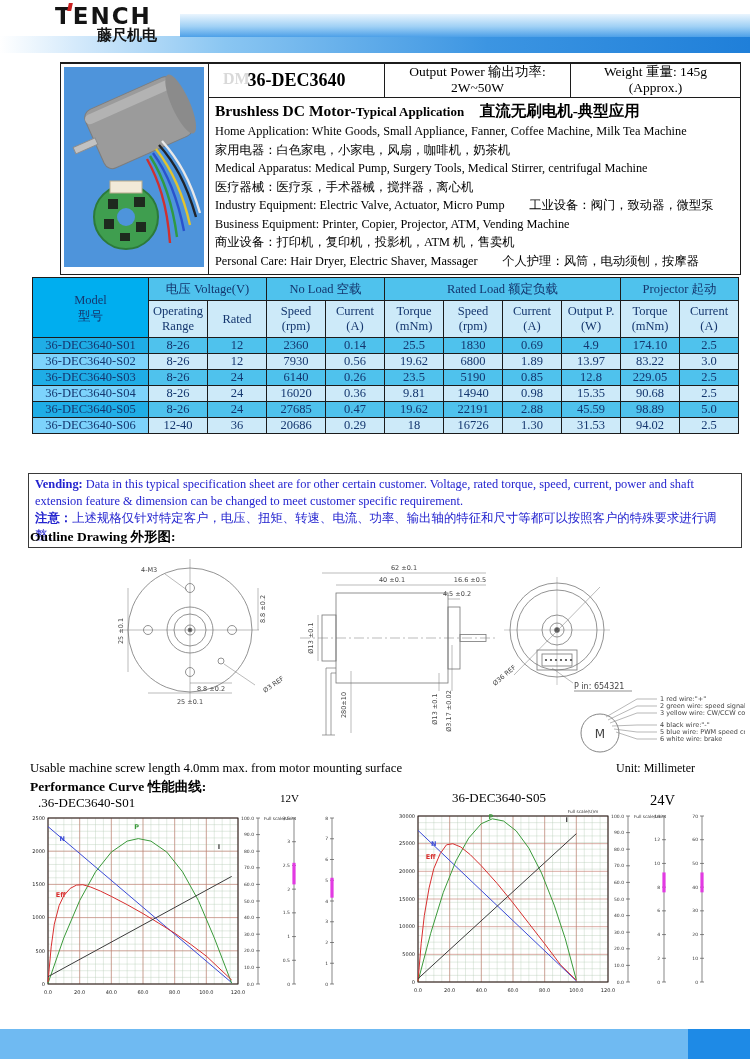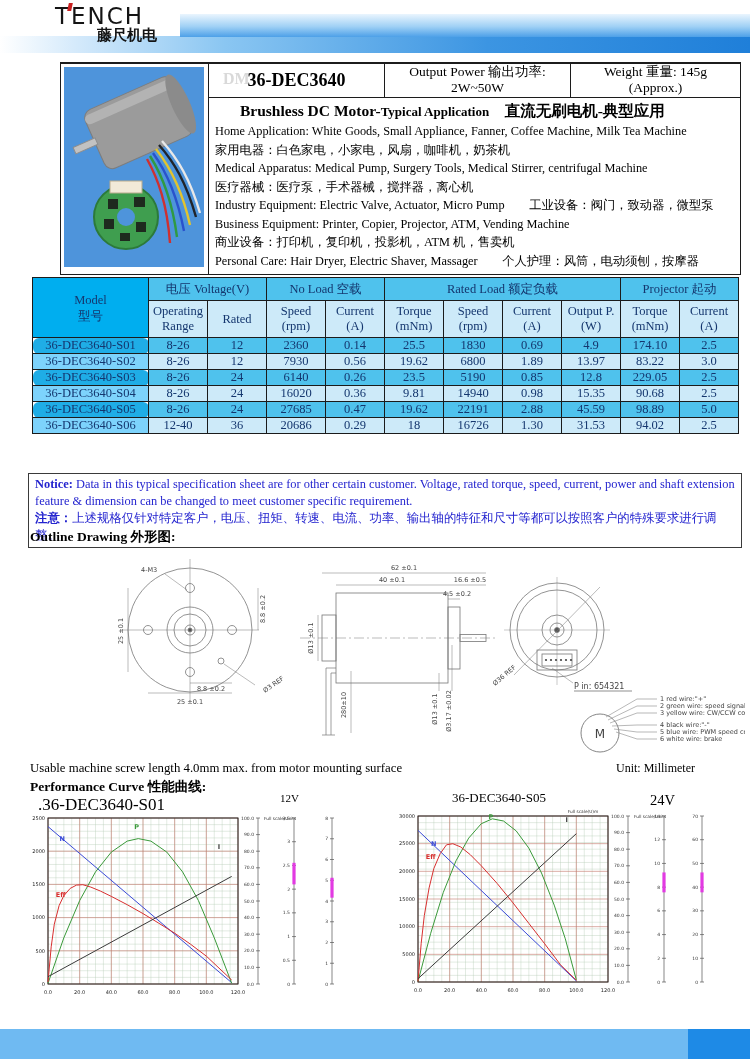--- a/index.html
+++ b/index.html
@@ -12,67 +12,67 @@
   
   .band {
     position:absolute; left:0; top:36px; width:750px; height:17px;
     background:linear-gradient(90deg,#ffffff 0%,#d5eafb 10%,#8ac6f2 30%,#3c95e2 65%,#1f7fd9 100%);
   }
   .band2 {
     position:absolute; left:180px; top:14px; width:570px; height:23px;
     background:linear-gradient(180deg,#eaf5fe 0%,#9fd0f5 55%,#4da0e8 100%);
   }
   .logo { position:absolute; left:55px; top:4px; z-index:5; }
-  .logo-en { font-family:"DejaVu Sans", sans-serif; font-weight:normal; font-size:23px; letter-spacing:2px; color:#141414; line-height:24px; position:relative;}
+  .logo-en { font-family:"DejaVu Sans", sans-serif; font-weight:bold; font-size:23px; letter-spacing:2px; color:#141414; line-height:24px; position:relative;}
   .logo-tick { position:absolute; left:13px; top:-1px; width:4px; height:8px; background:#c92121; transform:skewX(-12deg); }
   .logo-cn { font-family:"DejaVu Sans", sans-serif; font-weight:bold; font-size:15px; color:#141414; margin-left:42px; margin-top:-2px; }
   
   .title-table {
     position:absolute; left:60px; top:62px; width:680px;
     border-collapse:collapse; table-layout:fixed;
   }
   .title-table td { border:1px solid #1c1c1c; vertical-align:middle; }
   .title-table { border-top:2px solid #1c1c1c; }
   .cell-model { text-align:center; font-weight:bold; font-size:18px; position:relative; }
   .watermark { position:absolute; left:14px; top:6px; color:#c9c9c9; font-weight:bold; font-size:16px; opacity:.7; }
   .cell-two-line { text-align:center; font-size:13.5px; line-height:16px; }
   .photo-cell { padding:3px; }
   .app-cell { padding:1px 6px 0 6px; font-size:12.3px; line-height:18.6px; vertical-align:top;}
-  .app-title { font-weight:bold; font-size:13px;margin-left:25px; }
+  .app-title { font-weight:bold; font-size:13px; }
   .app-title .big { font-size:15.5px; }
   
   .spec-table {
     position:absolute; left:32px; top:277px; width:706px;
     border-collapse:collapse; table-layout:fixed; text-align:center;
   }
   .spec-table th, .spec-table td { border:1px solid #1b1b1b; color:#14366e; overflow:hidden; }
   .group-row th { background:#4FC2ED; font-size:12.5px; font-weight:normal; height:23px; }
   .model-h { background:#00AEEF !important; font-size:13px; line-height:16px; font-weight:normal;}
   .sub-row td { background:#CDEAF9; font-size:12.5px; height:37px; line-height:15px; padding:0 2px; }
   .spec-table tbody td { font-size:12.5px; height:16px; }
   .spec-table tbody tr.dark td { background:#4FC2ED; }
-  .spec-table tbody tr.dark td.mcell { background:#1FADE6;border-radius:6px; }
+  .spec-table tbody tr.dark td.mcell { background:#1FADE6; }
   .spec-table tbody tr.light td { background:#CDEAF9; }
   .spec-table tbody tr.light td.mcell { background:#7dd3fc; }
   
   .charact { position:absolute; left:28px; top:440px; width:714px; font-size:12.6px; line-height:16px; }
   .charact b { font-size:13.5px; }
   .notice {
     position:absolute; left:28px; top:473px; width:714px;
     border:1px solid #3a3a3a; padding:2px 6px 3px 6px;
     color:#2424cf; font-size:12.4px; line-height:17px;
   }
   .outline-heading { position:absolute; left:30px; top:528px; font-weight:bold; font-size:13.5px; }
   .draw-svg { position:absolute; left:25px; top:543px; }
   .draw-svg text { font-family:"DejaVu Sans", sans-serif; font-size:6.5px; fill:#444; }
   .draw-svg .big-t { font-size:8px; }
   .screw-note { position:absolute; left:30px; top:761px; font-size:12.8px; }
   .unit-note { position:absolute; left:616px; top:761px; font-size:12px; }
   .perf-heading { position:absolute; left:30px; top:778px; font-weight:bold; font-size:13.5px; }
-  .c-title1 { position:absolute; left:38px;  top:795px; font-size:17px; }
+  .c-title1 { position:absolute; left:38px;  top:795px; font-size:13px; }
   .c-volt1  { position:absolute; left:280px; top:792px; font-size:11px; }
   .c-title2 { position:absolute; left:452px; top:790px; font-size:13px; }
   .c-volt2  { position:absolute; left:650px; top:792px; font-size:14.5px; }
   .perf-chart { position:absolute; background:#fff; font-family:"DejaVu Sans", sans-serif; }
   #chart1 { left:18px; top:810px; }
   #chart2 { left:388px; top:808px; }
   
   .bottom-bar { position:absolute; left:0; top:1029px; width:750px; height:30px; background:#6FBAF2; }
   .bottom-accent { position:absolute; left:688px; top:1029px; width:62px; height:30px; background:#1E8AE6; }
 </style>
@@ -277,21 +277,21 @@
           <td>1.30</td>
           <td>31.53</td>
           <td>94.02</td>
           <td>2.5</td>
         </tr>
       </tbody>
   </table>
 
 
   <div class="notice">
-    <b>Notice:</b><span> Data in this typical specification sheet are for other certain customer. Voltage, rated torque, speed, current, power and shaft extension feature &amp; dimension can be changed to meet customer specific requirement.</span><br>
+    <b>Vending:</b><span> Data in this typical specification sheet are for other certain customer. Voltage, rated torque, speed, current, power and shaft extension feature &amp; dimension can be changed to meet customer specific requirement.</span><br>
     <b>注意：</b><span>上述规格仅针对特定客户，电压、扭矩、转速、电流、功率、输出轴的特征和尺寸等都可以按照客户的特殊要求进行调整。</span>
   </div>
 
   <div class="outline-heading">Outline Drawing 外形图:</div>
 
   <svg class="draw-svg" width="720" height="218" viewBox="0 0 720 218">
     <g stroke="#777" stroke-width="0.8" fill="none">
       <line x1="96" y1="87" x2="234" y2="87" stroke-width="0.5"></line>
       <line x1="165" y1="16" x2="165" y2="158" stroke-width="0.5"></line>
       <circle cx="165" cy="87" r="62"></circle>

